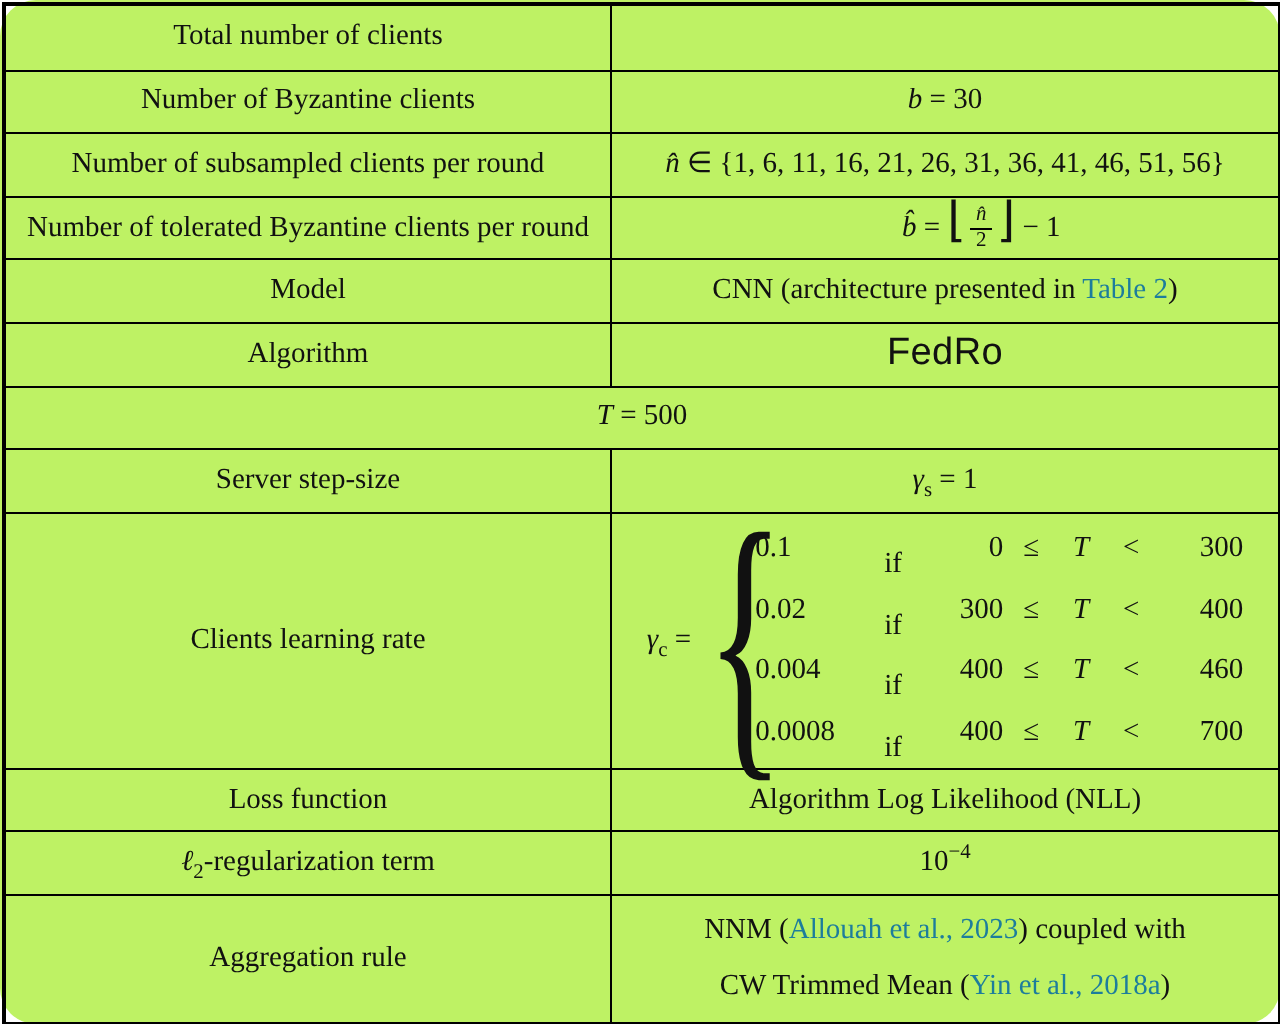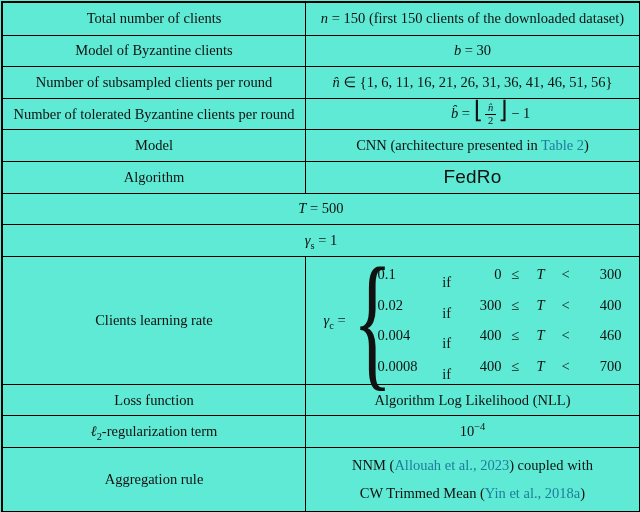--- a/index.html
+++ b/index.html
@@ -1,18 +1,18 @@
 <!DOCTYPE html>
 <html style="--link: #1d7d9c;"><head>
 <meta charset="utf-8">
 <style>
   html,body { margin:0; padding:0; background:#ffffff; }
   .page {
-    position:relative; width:640px; height:512px; background:#5eead4;
-    font-family:"Liberation Serif", serif; color:#111; font-size:14.5px;
+    position:relative; width:640px; height:512px; background:#bef264;
+    font-family:"Liberation Serif", serif; color:#111; font-size:14.5px;border-radius:18px;
   }
   .tbl {
     position:absolute; left:1px; top:1px; width:636px; height:508px;
     border:2px solid #000; display:flex; flex-direction:column; box-sizing:content-box;
   }
   .row { display:flex; flex:0 0 auto; border-top:1px solid #000; box-sizing:border-box; }
   .row:first-child { border-top:none; }
   .r-std { height:31.6px; }
   .r-lr  { height:128px; }
   .r-agg { height:64px;font-family:Liberation Serif, serif; }
@@ -45,28 +45,25 @@
 </head>
 <body>
 
 <div class="page">
   <div class="tbl">
 
     <div class="row r-std">
       <div class="lbl">
           <span>Total number of clients</span>
         </div>
-      <div class="val">
-          <span class="nowrap"><span class="mi">n</span><span> = 150 (first 150 clients of the downloaded dataset)</span></span>
-        </div>
     </div>
 
     <div class="row r-std">
       <div class="lbl">
-          <span>Model of Byzantine clients</span>
+          <span>Number of Byzantine clients</span>
         </div>
       <div class="val">
           <span class="nowrap"><span class="mi">b</span><span> = 30</span></span>
         </div>
     </div>
 
     <div class="row r-std">
       <div class="lbl">
           <span>Number of subsampled clients per round</span>
         </div>
@@ -104,20 +101,23 @@
         </div>
     </div>
 
     <div class="row r-std">
       <div class="val">
           <span class="nowrap"><span class="mi">T</span><span> = 500</span></span>
         </div>
     </div>
 
     <div class="row r-std">
+      <div class="lbl">
+          <span>Server step-size</span>
+        </div>
       <div class="val">
           <span class="nowrap"><span class="mi">γ</span><sub>s</sub><span> = 1</span></span>
         </div>
     </div>
 
     <div class="row r-lr">
       <div class="lbl">
           <span>Clients learning rate</span>
         </div>
       <div class="val">

